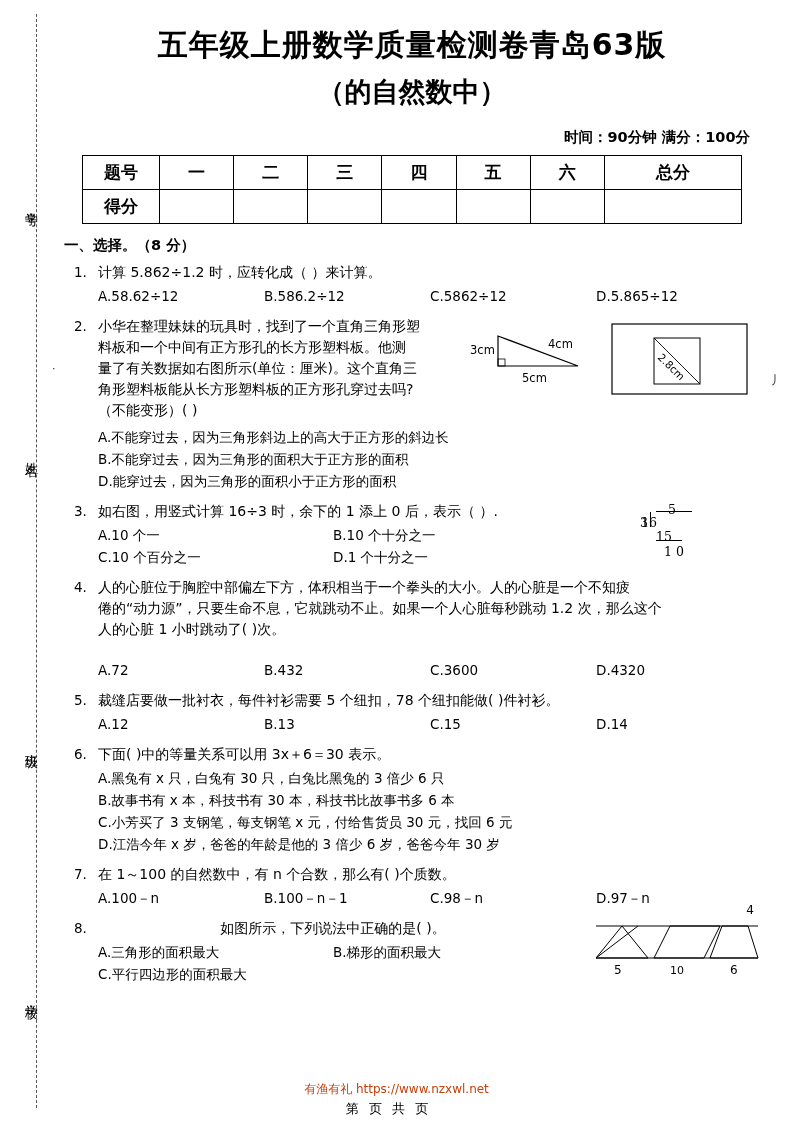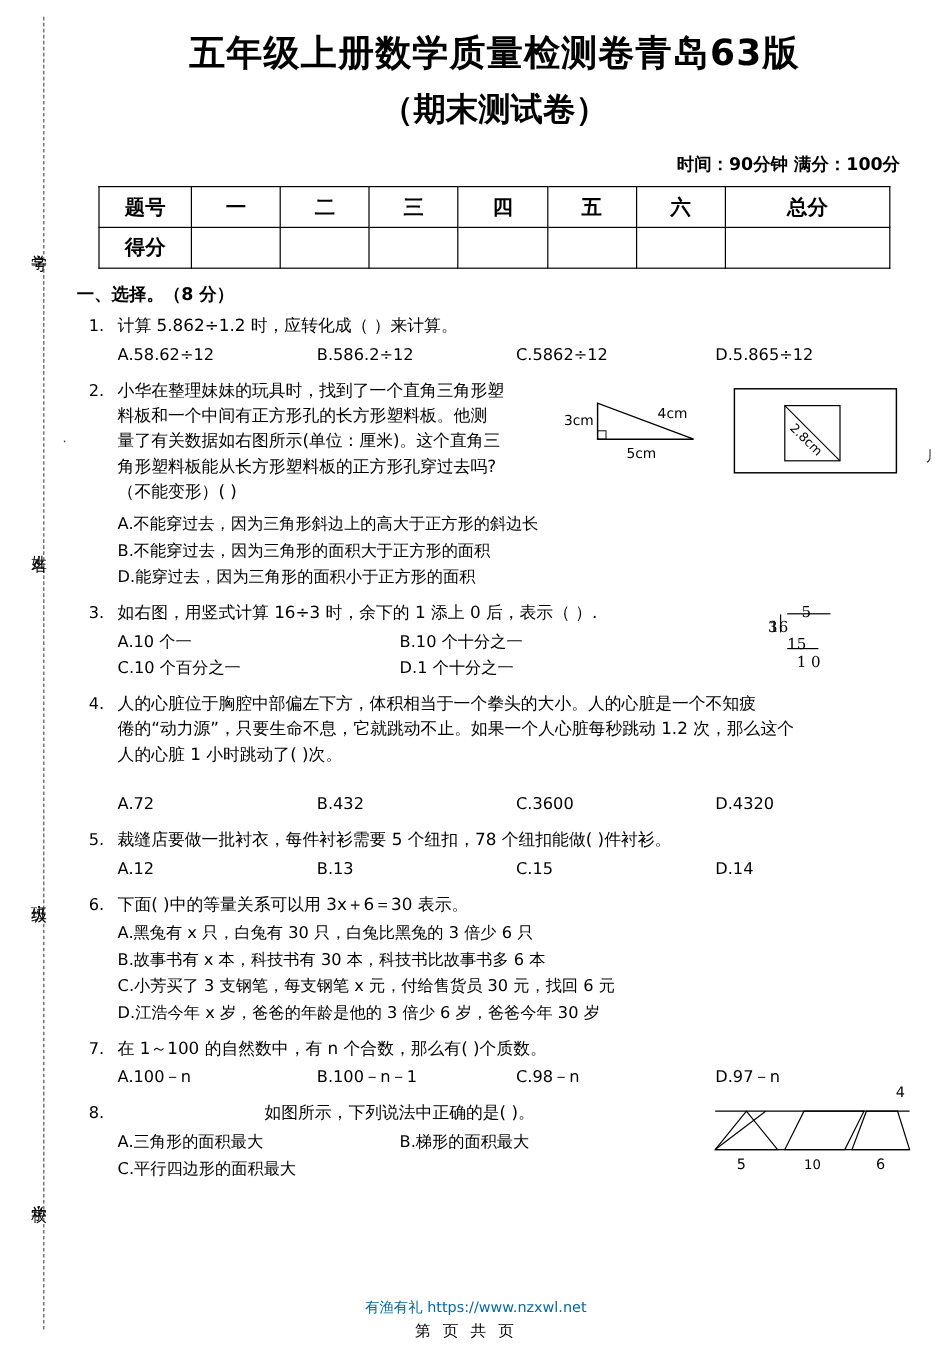--- a/index.html
+++ b/index.html
@@ -131,21 +131,21 @@
     right:0px; top:-6px;
     width:170px; height:62px;
   }
 
   .footer-link {
     position:absolute;
     left:0; right:0;
     top:1081px;
     text-align:center;
     font-size:12px;
-    color:#0369a1;
+    color:#c2410c;
   }
   .footer-page {
     position:absolute;
     left:0; right:16px;
     top:1100px;
     text-align:center;
     font-size:13px;
     color:#000;
     letter-spacing:3px;
   }
@@ -172,21 +172,21 @@
   <div class="side-labels">
     <div class="side-label l1">学号：</div>
     <div class="side-label l2">姓名：</div>
     <div class="side-label l3">班级：</div>
     <div class="side-label l4">学校：</div>
   </div>
 
   <div class="content">
 
     <div class="title">五年级上册数学质量检测卷青岛63版</div>
-    <div class="subtitle">（期末测试卷）</div>
+    <div class="subtitle">（的自然数中）</div>
 
     <div class="time-row">时间：90分钟  满分：100分</div>
 
     <table class="score">
       <tbody>
           <tr>
         <td class="hdr">题号</td>
         <td>一</td>
         <td>二</td>
         <td>三</td>

